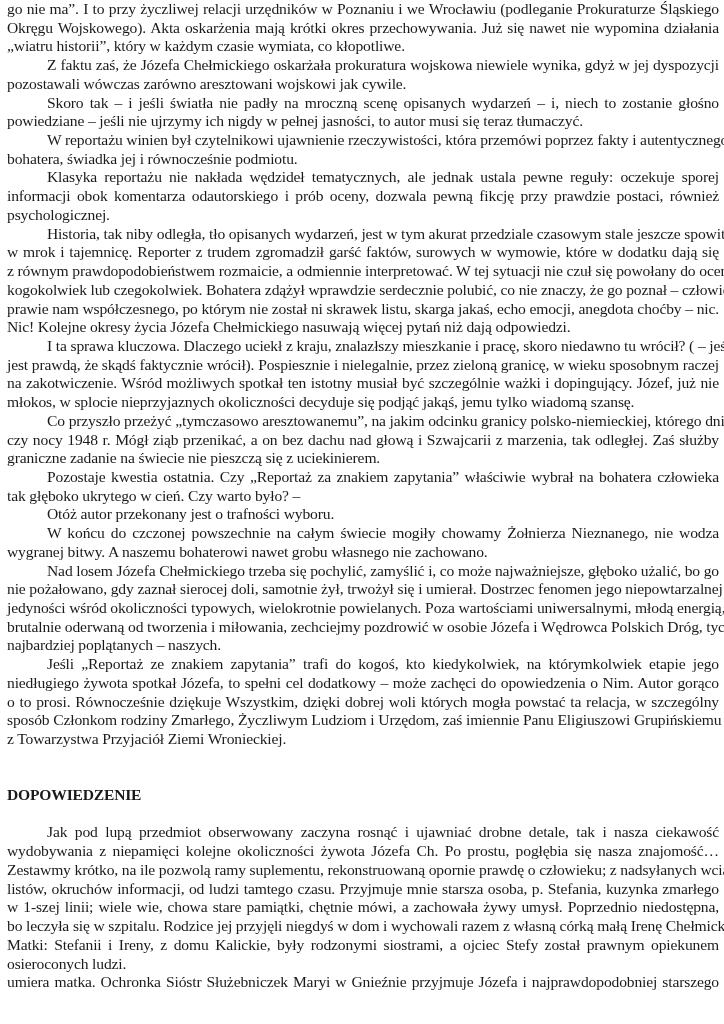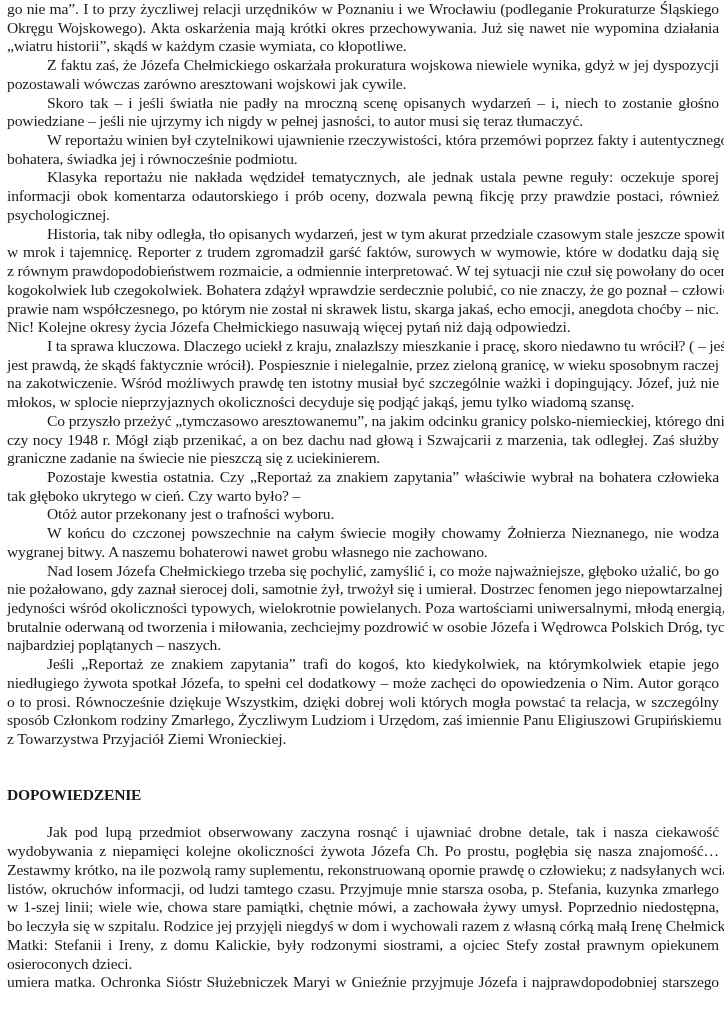--- a/index.html
+++ b/index.html
@@ -34,21 +34,21 @@
   .para { display: block; }
 </style>
 </head>
 <body>
 
 <div class="page">
   <div id="section1">
       <div class="para">
         <span class="line">go nie ma”. I to przy życzliwej relacji urzędników w Poznaniu i we Wrocławiu (podleganie Prokuraturze Śląskiego</span>
         <span class="line">Okręgu Wojskowego). Akta oskarżenia mają krótki okres przechowywania. Już się nawet nie wypomina działania</span>
-        <span class="line last">„wiatru historii”, skądś w każdym czasie wymiata, co kłopotliwe.</span>
+        <span class="line last">„wiatru historii”, który w każdym czasie wymiata, co kłopotliwe.</span>
       </div>
       <div class="para">
         <span class="line indent">Z faktu zaś, że Józefa Chełmickiego oskarżała prokuratura wojskowa niewiele wynika, gdyż w jej dyspozycji</span>
         <span class="line last">pozostawali wówczas zarówno aresztowani wojskowi jak cywile.</span>
       </div>
       <div class="para">
         <span class="line indent">Skoro tak – i jeśli światła nie padły na mroczną scenę opisanych wydarzeń – i, niech to zostanie głośno</span>
         <span class="line last">powiedziane – jeśli nie ujrzymy ich nigdy w pełnej jasności, to autor musi się teraz tłumaczyć.</span>
       </div>
       <div class="para">
@@ -64,21 +64,21 @@
         <span class="line indent">Historia, tak niby odległa, tło opisanych wydarzeń, jest w tym akurat przedziale czasowym stale jeszcze spowita</span>
         <span class="line">w mrok i tajemnicę. Reporter z trudem zgromadził garść faktów, surowych w wymowie, które w dodatku dają się</span>
         <span class="line">z równym prawdopodobieństwem rozmaicie, a odmiennie interpretować. W tej sytuacji nie czuł się powołany do oceny</span>
         <span class="line">kogokolwiek lub czegokolwiek. Bohatera zdążył wprawdzie serdecznie polubić, co nie znaczy, że go poznał – człowieka</span>
         <span class="line">prawie nam współczesnego, po którym nie został ni skrawek listu, skarga jakaś, echo emocji, anegdota choćby – nic.</span>
         <span class="line last">Nic! Kolejne okresy życia Józefa Chełmickiego nasuwają więcej pytań niż dają odpowiedzi.</span>
       </div>
       <div class="para">
         <span class="line indent">I ta sprawa kluczowa. Dlaczego uciekł z kraju, znalazłszy mieszkanie i pracę, skoro niedawno tu wrócił? ( – jeśli</span>
         <span class="line">jest prawdą, że skądś faktycznie wrócił). Pospiesznie i nielegalnie, przez zieloną granicę, w wieku sposobnym raczej</span>
-        <span class="line">na zakotwiczenie. Wśród możliwych prawdę ten istotny musiał być szczególnie ważki i dopingujący. Józef, już nie</span>
+        <span class="line">na zakotwiczenie. Wśród możliwych spotkał ten istotny musiał być szczególnie ważki i dopingujący. Józef, już nie</span>
         <span class="line last">młokos, w splocie nieprzyjaznych okoliczności decyduje się podjąć jakąś, jemu tylko wiadomą szansę.</span>
       </div>
       <div class="para">
         <span class="line indent">Co przyszło przeżyć „tymczasowo aresztowanemu”, na jakim odcinku granicy polsko-niemieckiej, którego dnia</span>
         <span class="line">czy nocy 1948 r. Mógł ziąb przenikać, a on bez dachu nad głową i Szwajcarii z marzenia, tak odległej. Zaś służby</span>
         <span class="line last">graniczne zadanie na świecie nie pieszczą się z uciekinierem.</span>
       </div>
       <div class="para">
         <span class="line indent">Pozostaje kwestia ostatnia. Czy „Reportaż za znakiem zapytania” właściwie wybrał na bohatera człowieka</span>
         <span class="line last">tak głęboko ukrytego w cień. Czy warto było? –</span>
@@ -110,19 +110,19 @@
   <div class="gap" style="height:19px"></div>
   <div id="section2">
       <div class="para">
         <span class="line indent">Jak pod lupą przedmiot obserwowany zaczyna rosnąć i ujawniać drobne detale, tak i nasza ciekawość</span>
         <span class="line">wydobywania z niepamięci kolejne okoliczności żywota Józefa Ch. Po prostu, pogłębia się nasza znajomość…</span>
         <span class="line">Zestawmy krótko, na ile pozwolą ramy suplementu, rekonstruowaną opornie prawdę o człowieku; z nadsyłanych wciąż</span>
         <span class="line">listów, okruchów informacji, od ludzi tamtego czasu. Przyjmuje mnie starsza osoba, p. Stefania, kuzynka zmarłego</span>
         <span class="line">w 1-szej linii; wiele wie, chowa stare pamiątki, chętnie mówi, a zachowała żywy umysł. Poprzednio niedostępna,</span>
         <span class="line">bo leczyła się w szpitalu. Rodzice jej przyjęli niegdyś w dom i wychowali razem z własną córką małą Irenę Chełmicką.</span>
         <span class="line">Matki: Stefanii i Ireny, z domu Kalickie, były rodzonymi siostrami, a ojciec Stefy został prawnym opiekunem</span>
-        <span class="line last">osieroconych dzieci.</span>
+        <span class="line last">osieroconych ludzi.</span>
       </div>
       <div class="para">
         <span class="line">umiera matka. Ochronka Sióstr Służebniczek Maryi w Gnieźnie przyjmuje Józefa i najprawdopodobniej starszego</span>
       </div>
     </div>
 </div>
 
 </body></html>

